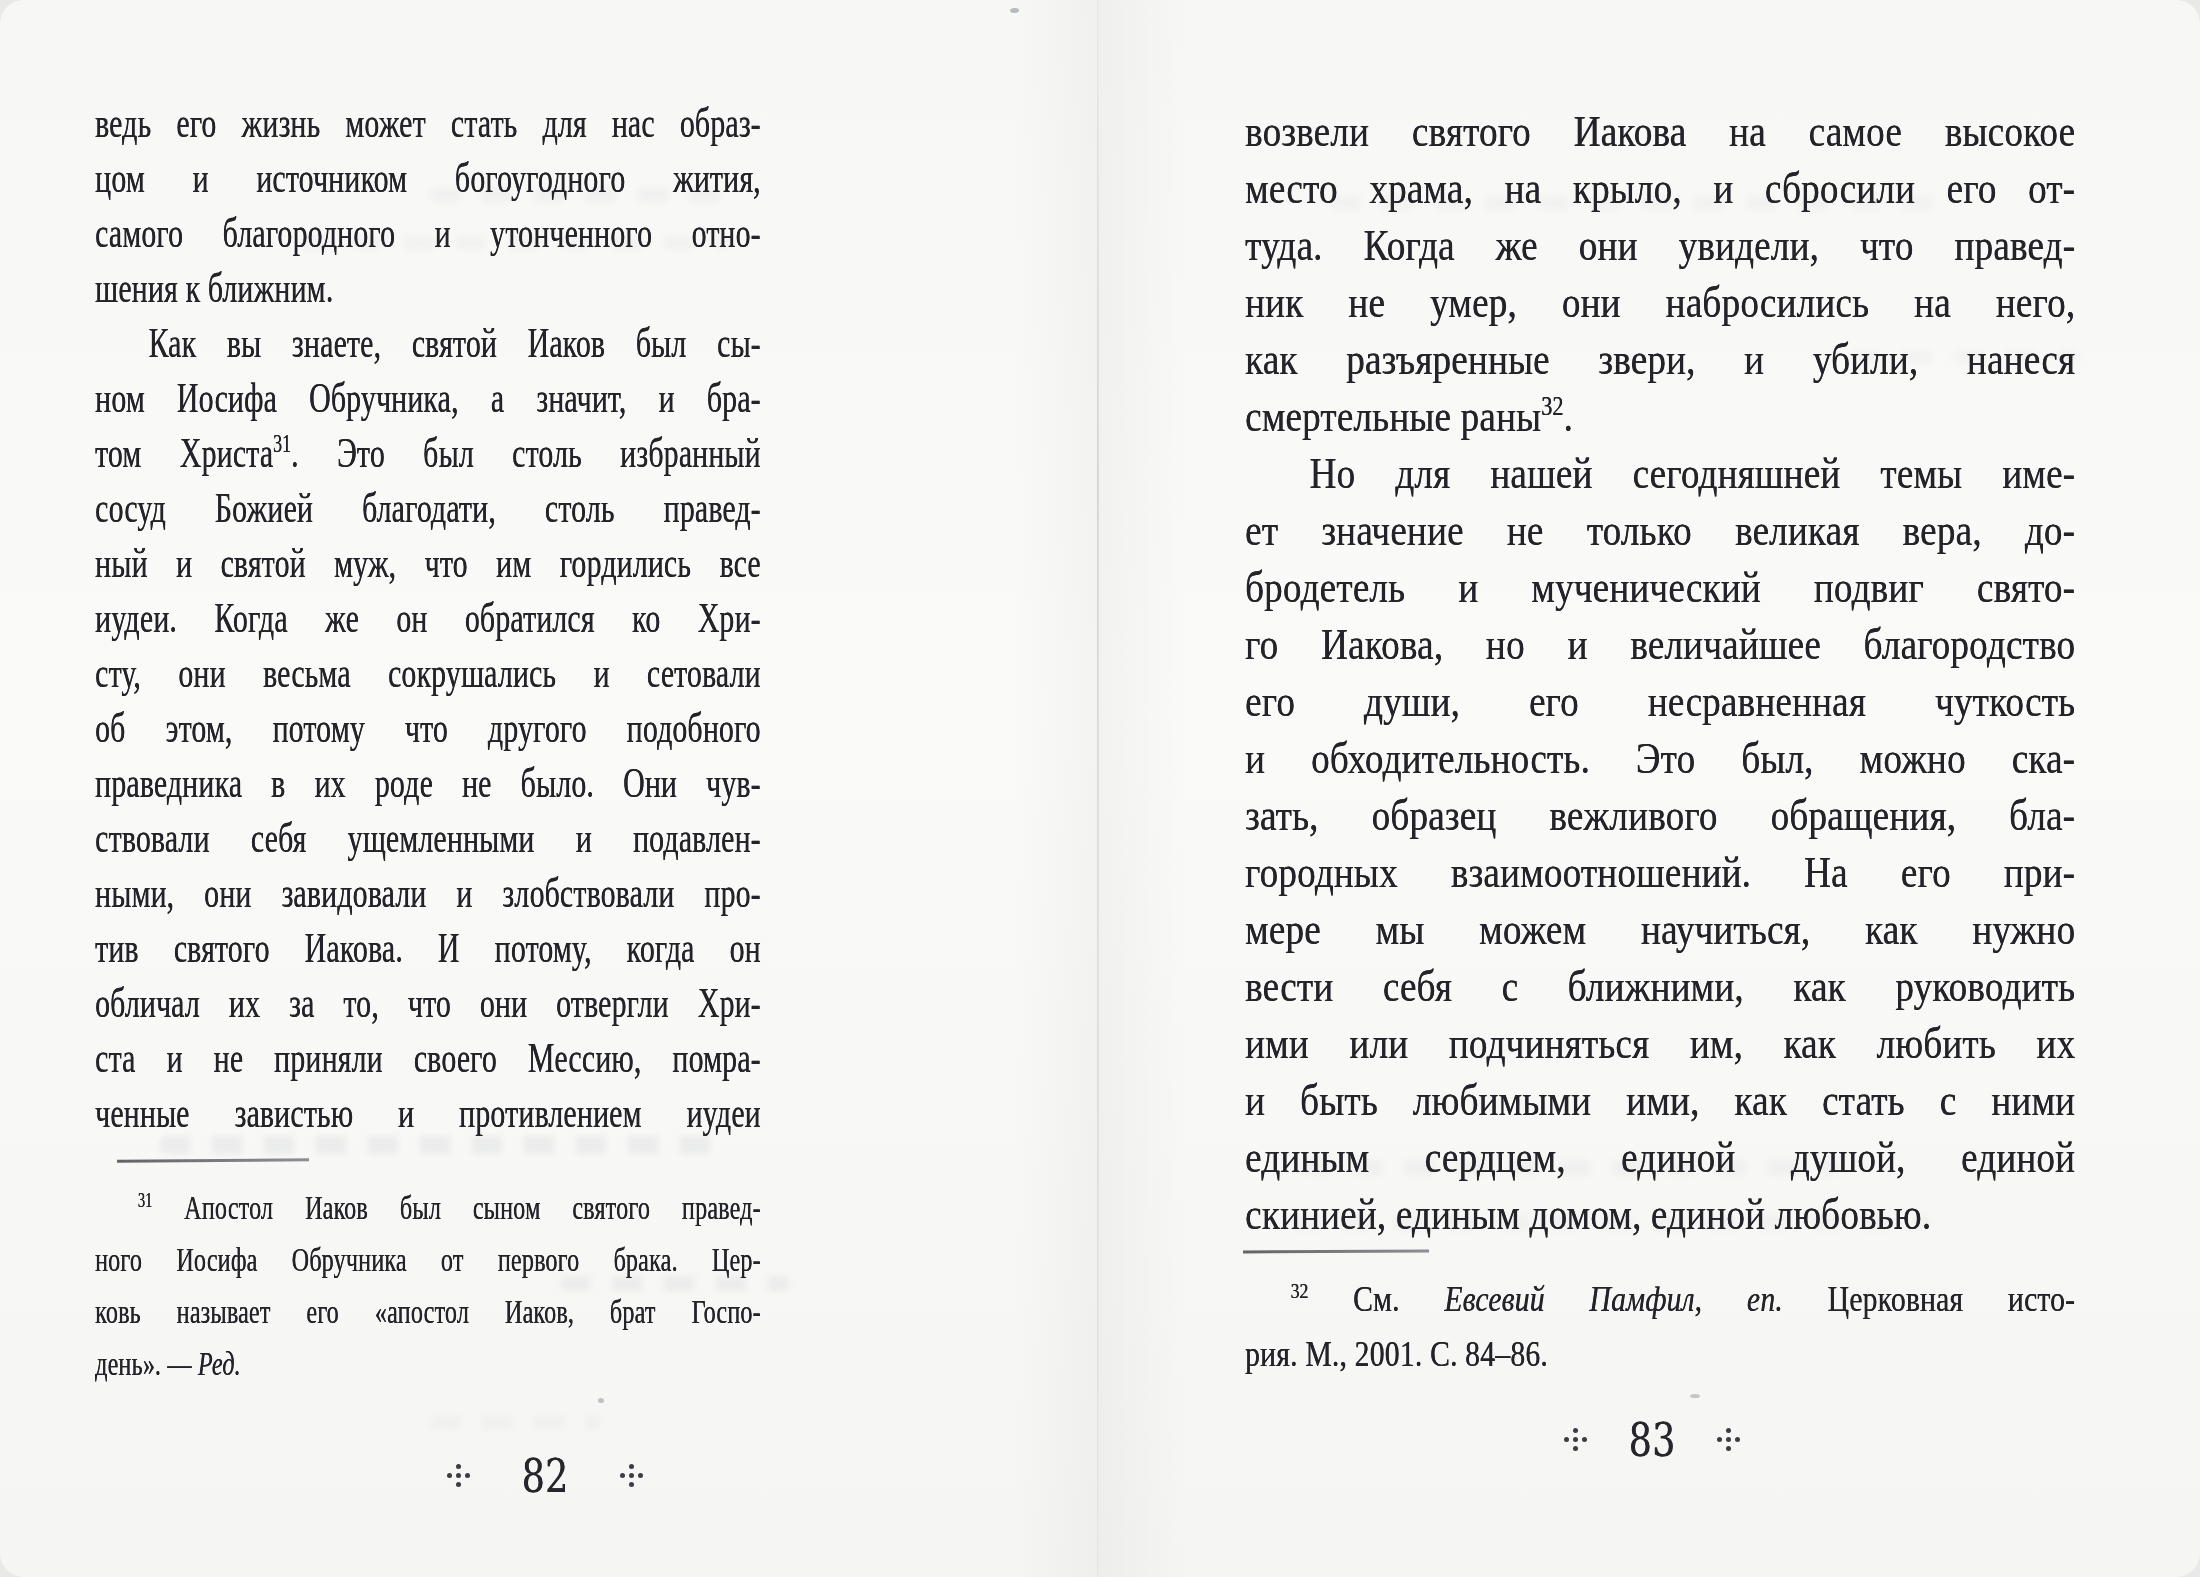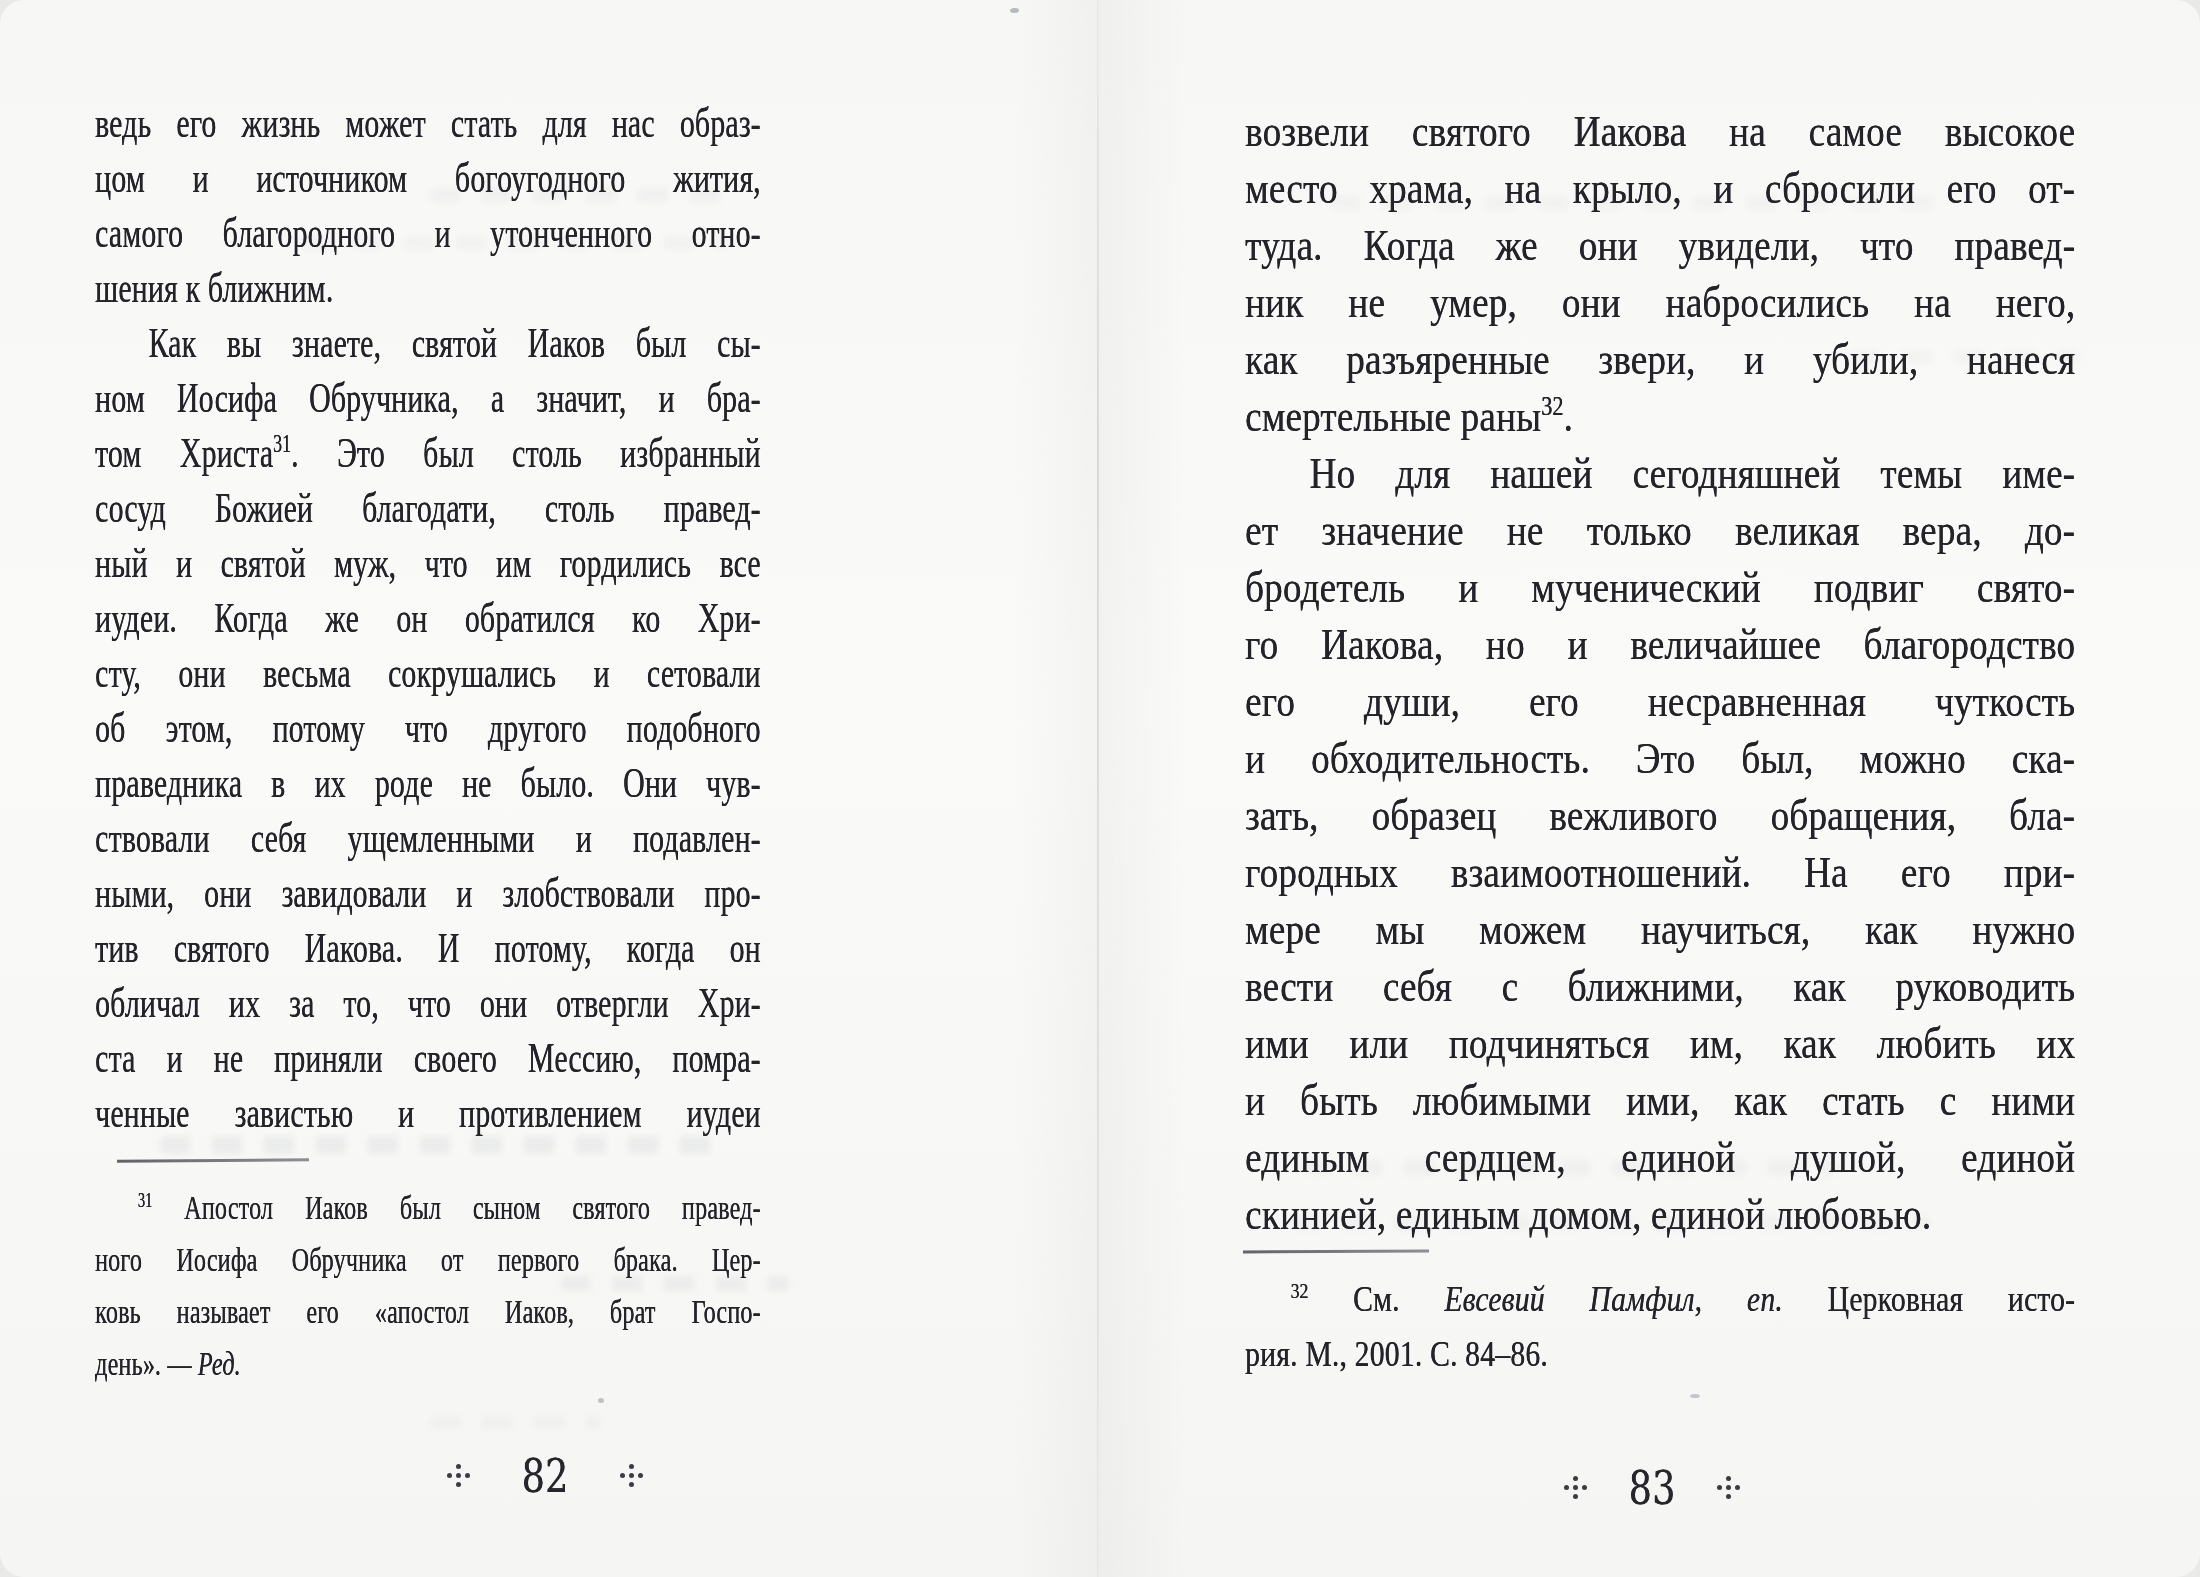--- a/index.html
+++ b/index.html
@@ -26,21 +26,21 @@
   .col-right-foot .bl.ind{text-indent:55px;}
   .fnref{font-size:60%;vertical-align:super;line-height:0;letter-spacing:0;}
   .ital{font-style:italic;}
   
   .rule{position:absolute;height:3px;background:linear-gradient(90deg,#63636a,#8e8e94);}
   .rule-left{left:117px;top:1159px;width:192px;transform:rotate(-.4deg);}
   .rule-right{left:1243px;top:1250px;width:186px;transform:rotate(-.3deg);}
   
   .folio{position:absolute;width:190px;display:flex;align-items:center;justify-content:center;gap:38px;}
   .folio-left{left:450px;top:1448px;justify-content:space-between;}
-  .folio-right{left:1557px;top:1460px;}
+  .folio-right{left:1557px;top:1412px;}
   .num{font-family:"DejaVu Serif",serif;font-size:47px;color:#26262c;
     transform:scaleX(.78);text-shadow:.3px 0 0 currentColor;}
   .dotcross{position:relative;width:5px;height:5px;border-radius:50%;background:#3c3c44;
     box-shadow:0 -9px 0 #3c3c44,0 9px 0 #3c3c44,-9px 0 0 #3c3c44,9px 0 0 #3c3c44;margin:0 6px;}
   
   .fold{position:absolute;left:1097px;top:0;width:2px;height:1577px;
     background:linear-gradient(180deg,rgba(60,60,70,.05),rgba(60,60,70,.16) 30%,rgba(60,60,70,.11) 70%,rgba(60,60,70,.05));}
   .gshade-l{position:absolute;left:1012px;top:0;width:86px;height:1577px;
     background:linear-gradient(90deg,rgba(0,0,0,0),rgba(0,0,0,.028));}
   .gshade-r{position:absolute;left:1099px;top:0;width:90px;height:1577px;

